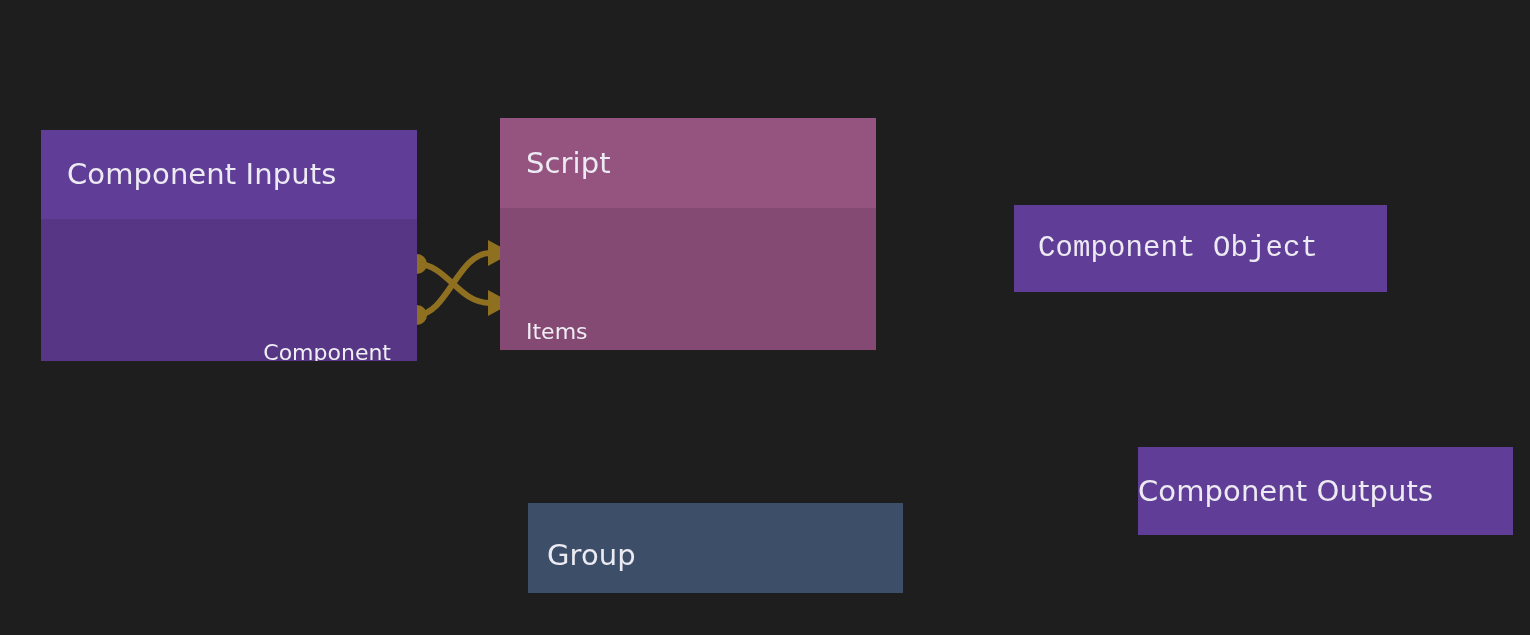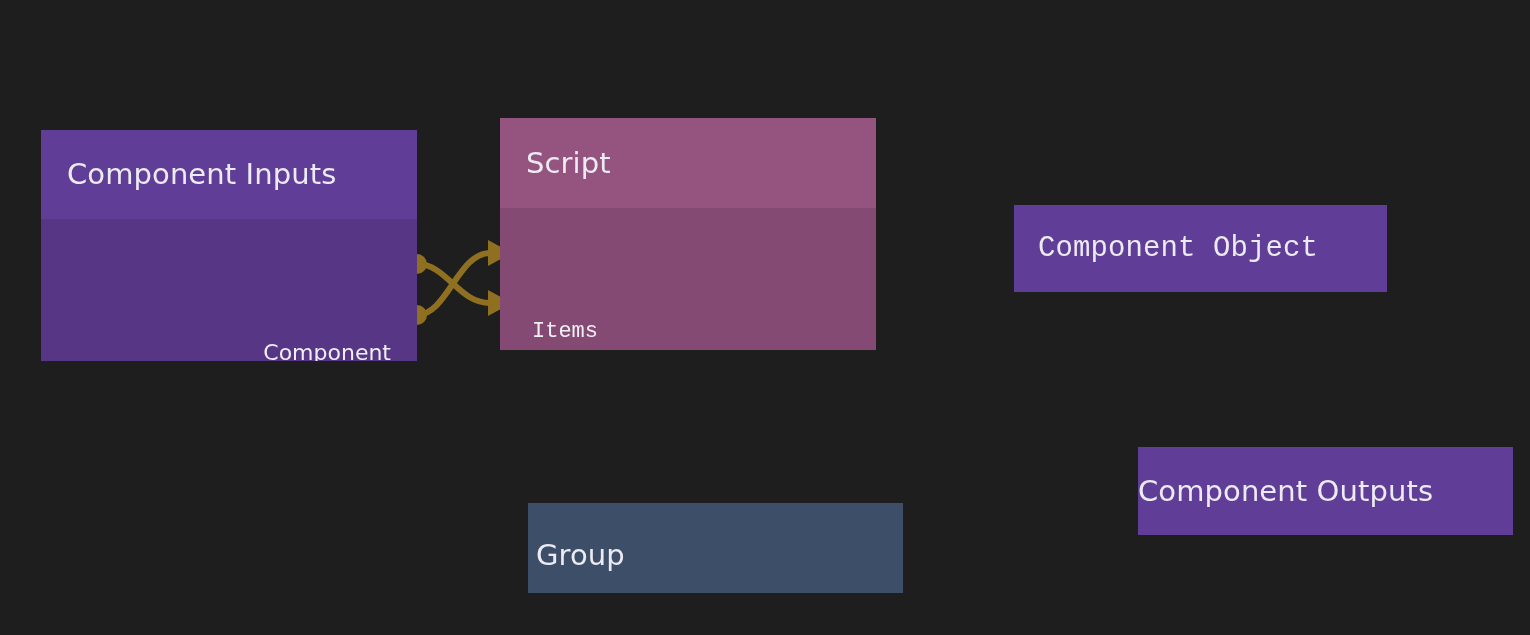--- a/index.html
+++ b/index.html
@@ -62,23 +62,22 @@
     color: #efeef3;
     font-size: 22px;
     font-weight: 400;
     line-height: 1;
   }
   .port-row.out {
     right: 26px;
     justify-content: flex-end;
   }
   .port-row.in {
-    left: 32px;
+    left: 26px;
     justify-content: center;
-    font-family: Liberation Mono, monospace;
   }
 
   
   #edges {
     position: absolute;
     left: 0;
     top: 0;
     width: 1530px;
     height: 635px;
     overflow: visible;
@@ -118,21 +117,21 @@
   }
   #node-component-outputs .node-header {
     height: 88px; 
     background: #603d96;
   }
 
   #node-group {
     left: 528px; top: 503px; width: 375px; height: 90px;
   }
   #node-group .node-header {
-    height: 104px; padding-left: 8px;
+    height: 104px; padding-left: 19px;
     background: #3c4e68;
   }
 </style>
 </head>
 <body>
 
 <div id="canvas">
 
   <svg id="edges" viewBox="0 0 1530 635" width="1530" height="635">
 

